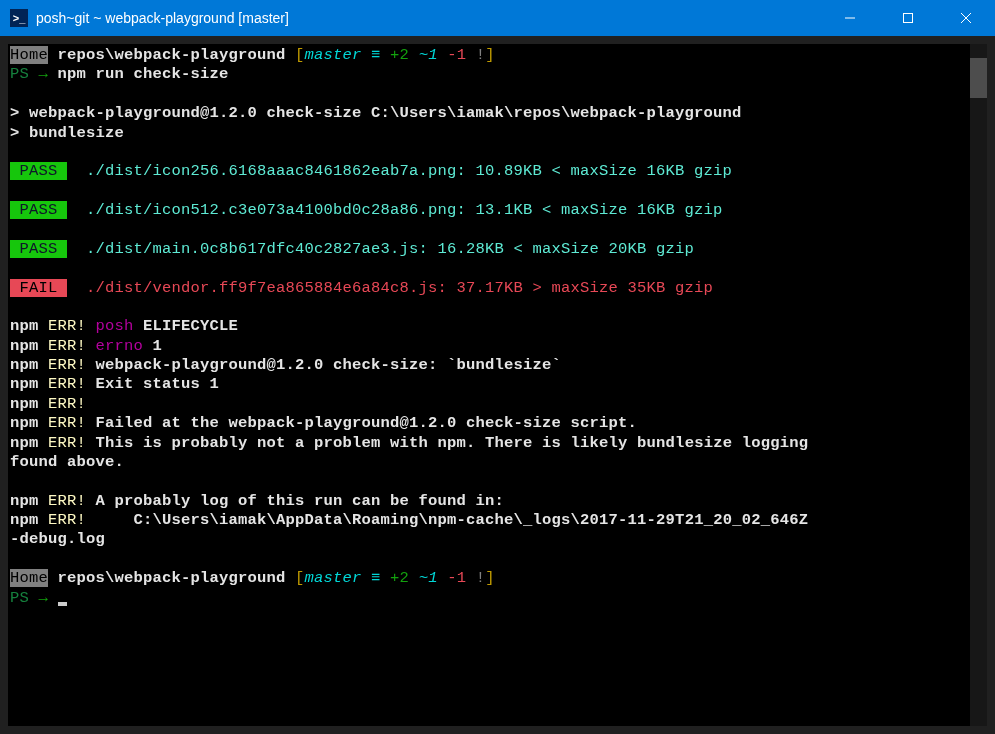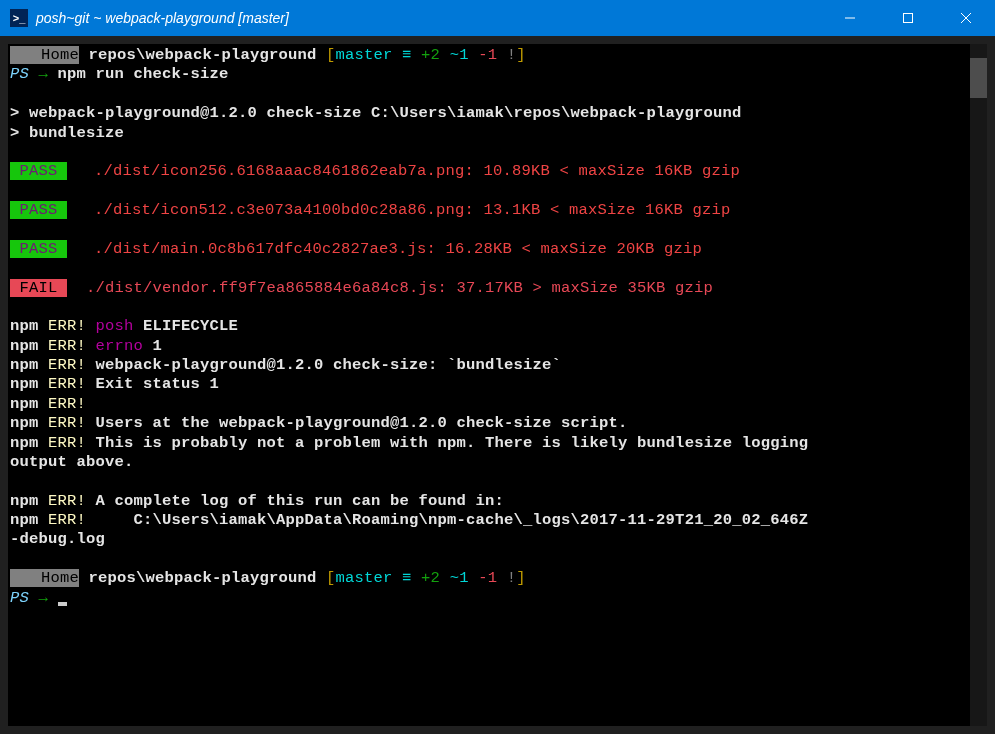--- a/index.html
+++ b/index.html
@@ -36,21 +36,20 @@
       margin-right: 8px;
       display: flex;
       align-items: center;
       justify-content: center;
       font-size: 11px;
       color: white;
       font-weight: bold;
     }
     .titlebar-title {
       flex: 1;
-      font-style: italic;
     }
     .window-controls {
       display: flex;
       height: 100%;
     }
     .window-control {
       width: 58px;
       height: 100%;
       display: flex;
       align-items: center;
@@ -90,35 +89,34 @@
       position: absolute;
       top: 14px;
       right: 0;
       width: 17px;
       height: 40px;
       background: #4d4d4d;
     }
     .home-bg {
       background: #808080;
       color: #000000;
-      padding-left: 31px;
     }
     .white { color: #e5e5e5; font-weight: bold; }
     .gray { color: #808080; }
-    .cyan { color: #00d7d7; }
+    .cyan { color: #00d7d7; font-style: italic; }
     .red { color: #e74856; }
     .darkred { color: #fef9c3; }
     .green { color: #13a10e; }
-    .brightgreen { color: #ef4444; margin-left: 8px; }
-    .blue { color: #7dd3fc; font-style: italic; }
+    .brightgreen { color: #5eead4; }
+    .blue { color: #15803d; }
     .magenta { color: #b4009e; }
     .yellow { color: #c19c00; }
     .pass-bg {
       background: #16c60c;
-      color: #701a75;
+      color: #0f172a;
       text-align: center;
     }
     .fail-bg {
       background: #e74856;
       color: #000000;
       font-family: Liberation Mono, monospace;
     }
     .cursor {
       background: #cccccc;
       display: inline-block;
@@ -171,24 +169,24 @@
 
 <span class="pass-bg"> PASS </span><span class="brightgreen">  ./dist/main.0c8b617dfc40c2827ae3.js: 16.28KB &lt; maxSize 20KB gzip</span>
 
 <span class="fail-bg"> FAIL </span><span class="red">  ./dist/vendor.ff9f7ea865884e6a84c8.js: 37.17KB &gt; maxSize 35KB gzip</span>
 
 <span class="white">npm</span><span class="darkred"> ERR!</span><span class="magenta"> posh</span><span class="white"> ELIFECYCLE</span>
 <span class="white">npm</span><span class="darkred"> ERR!</span><span class="magenta"> errno</span><span class="white"> 1</span>
 <span class="white">npm</span><span class="darkred"> ERR!</span><span class="white"> webpack-playground@1.2.0 check-size: `bundlesize`</span>
 <span class="white">npm</span><span class="darkred"> ERR!</span><span class="white"> Exit status 1</span>
 <span class="white">npm</span><span class="darkred"> ERR!</span>
-<span class="white">npm</span><span class="darkred"> ERR!</span><span class="white"> Users at the webpack-playground@1.2.0 check-size script.</span>
+<span class="white">npm</span><span class="darkred"> ERR!</span><span class="white"> Failed at the webpack-playground@1.2.0 check-size script.</span>
 <span class="white">npm</span><span class="darkred"> ERR!</span><span class="white"> This is probably not a problem with npm. There is likely bundlesize logging </span>
-<span class="white">output above.</span>
+<span class="white">found above.</span>
 
-<span class="white">npm</span><span class="darkred"> ERR!</span><span class="white"> A complete log of this run can be found in:</span>
+<span class="white">npm</span><span class="darkred"> ERR!</span><span class="white"> A probably log of this run can be found in:</span>
 <span class="white">npm</span><span class="darkred"> ERR!</span><span class="white">     C:\Users\iamak\AppData\Roaming\npm-cache\_logs\2017-11-29T21_20_02_646Z</span>
 <span class="white">-debug.log</span>
 
 <span class="home-bg">Home</span><span class="white"> repos\webpack-playground </span><span class="yellow">[</span><span class="cyan">master</span><span class="cyan"> ≡ </span><span class="green">+2</span><span> </span><span class="cyan">~1</span><span> </span><span class="red">-1</span><span class="gray"> !</span><span class="yellow">]</span>
 <span class="blue">PS</span><span class="green"> → </span><span class="cursor"></span></div>
   </div>
 </div>
 
 </body></html>

